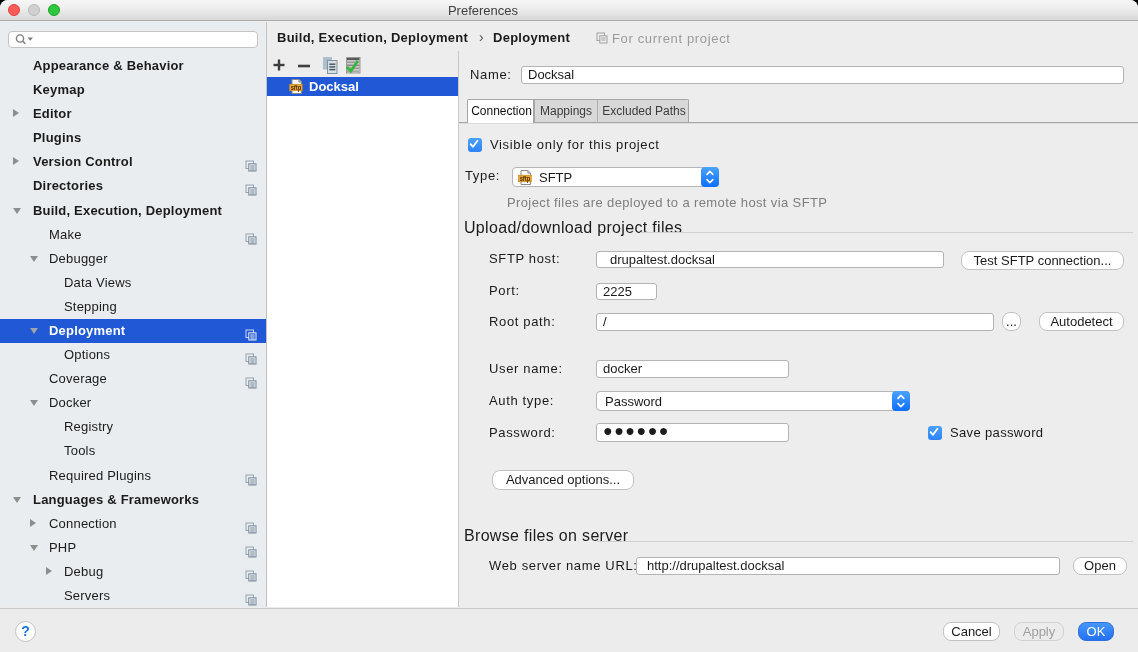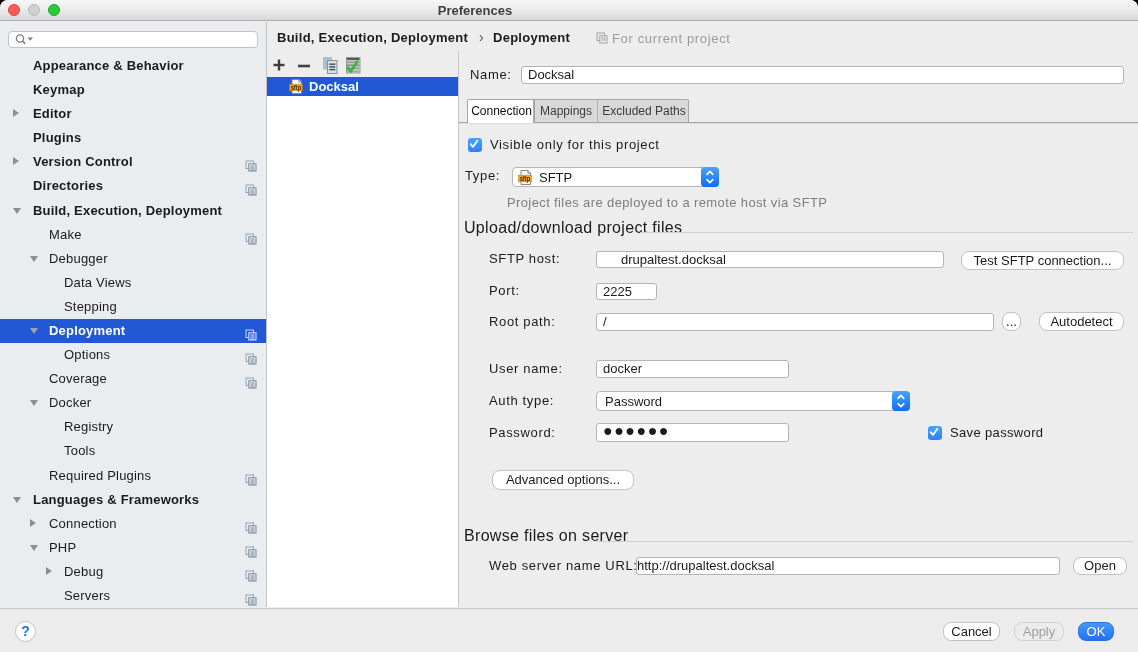--- a/index.html
+++ b/index.html
@@ -5,22 +5,22 @@
   * { margin:0; padding:0; box-sizing:border-box; }
   html,body { width:1138px; height:652px; background:#000; overflow:hidden; }
   body { font-family:"Liberation Sans", sans-serif; font-size:13px; color:#1b1b1b; }
   #win { position:absolute; left:0; top:0; width:1138px; height:652px;
          border-radius:8px 8px 0 0; overflow:hidden; background:#ededed; }
   .abs { position:absolute; }
   #titlebar { position:absolute; left:0; top:0; width:1138px; height:21px;
     background:linear-gradient(180deg,#f7f7f7 0%,#ececec 45%,#d8d8d8 100%);
     border-bottom:1px solid #acacac; }
   .light { position:absolute; top:4px; width:12px; height:12px; border-radius:50%; }
-  #title { position:absolute; top:3px; left:8px; width:934px; text-align:center;
-    font-size:13px; color:#404040;font-weight:bold; }
+  #title { position:absolute; top:3px; left:16px; width:934px; text-align:center;
+    font-size:13px; color:#404040; }
   #sidebar { position:absolute; left:0; top:22px; width:267px; height:585px;
     background:#e9edf0; border-right:1px solid #c2c2c2; }
   #search { position:absolute; left:8px; top:9px; width:250px; height:17px;
     background:#fff; border:1px solid #c3c3c3; border-radius:4px; }
   .trow { position:absolute; left:0; width:266px; height:24px; line-height:24px; }
   .trow.sel { background:#2158d6; color:#fff; }
   .tlabel { position:absolute; top:0; white-space:nowrap; letter-spacing:0.2px; }
   .bold { font-weight:bold; }
   .arrow-d { position:absolute; top:9px; width:0; height:0;
     border-left:4.5px solid transparent; border-right:4.5px solid transparent;
@@ -308,21 +308,21 @@
 <div class="stepper" style="height:20px">
 <svg width="18" height="20" viewBox="0 0 18 20">
 <path d="M6 7.4 L8.9 4.4 L11.8 7.4" fill="none" stroke="#fff" stroke-width="1.6" stroke-linecap="round" stroke-linejoin="round"></path>
 <path d="M6 12.6 L8.9 15.6 L11.8 12.6" fill="none" stroke="#fff" stroke-width="1.6" stroke-linecap="round" stroke-linejoin="round"></path>
 </svg></div>
     </div>
 <div class="lbl" style="left:507px;top:195px;color:#7e7e7e;letter-spacing:0.38px">Project files are deployed to a remote host via SFTP</div>
 <div class="seclbl" style="left:464px;top:220px;line-height:16px">Upload/download project files</div>
 <div class="secline" style="left:640px;top:232px;width:493px"></div>
 <div class="lbl" style="left:489px;top:251px;font-size:13px;color:#1b1b1b;font-weight:normal">SFTP host:</div>
-<div class="field" style="left:596px;top:251px;width:348px;height:17px;line-height:15px;padding-left:24px;font-size:13px">drupaltest.docksal</div>
+<div class="field" style="left:596px;top:251px;width:348px;height:17px;line-height:15px;padding-left:13px;font-size:13px">drupaltest.docksal</div>
 <div class="btn" style="left:961px;top:251px;width:163px;height:19px;line-height:17px;">Test SFTP connection...</div>
 <div class="lbl" style="left:489px;top:283px;font-size:13px;color:#1b1b1b;font-weight:normal">Port:</div>
 <div class="field" style="left:596px;top:283px;width:61px;height:17px;line-height:15px;padding-left:6px;font-size:13px">2225</div>
 <div class="lbl" style="left:489px;top:314px;font-size:13px;color:#1b1b1b;font-weight:normal">Root path:</div>
 <div class="field" style="left:596px;top:313px;width:398px;height:18px;line-height:16px;padding-left:6px;font-size:13px">/</div>
 <div class="btn" style="left:1002px;top:312px;width:19px;height:19px;line-height:17px;">...</div>
 <div class="btn" style="left:1039px;top:312px;width:85px;height:19px;line-height:17px;">Autodetect</div>
 <div class="lbl" style="left:489px;top:361px;font-size:13px;color:#1b1b1b;font-weight:normal">User name:</div>
 <div class="field" style="left:596px;top:360px;width:193px;height:18px;line-height:16px;padding-left:6px;font-size:13px">docker</div>
 <div class="lbl" style="left:489px;top:393px;font-size:13px;color:#1b1b1b;font-weight:normal">Auth type:</div>
@@ -337,21 +337,21 @@
 <div class="lbl" style="left:489px;top:425px;font-size:13px;color:#1b1b1b;font-weight:normal">Password:</div>
 <div class="field" style="left:596px;top:423px;width:193px;height:19px;line-height:17px;padding-left:6px;font-size:13px"><span style="font-size:16px;letter-spacing:1.5px;position:relative;top:-2px">●●●●●●</span></div>
 <div class="cb" style="left:928px;top:426px"><svg width="12" height="12" viewBox="0 0 12 12">
         <path d="M2.6 6.2 L5 8.8 L9.4 2.8" fill="none" stroke="#fff" stroke-width="1.8" stroke-linecap="round" stroke-linejoin="round"></path>
       </svg></div>
 <div class="lbl" style="left:950px;top:425px;letter-spacing:0.35px">Save password</div>
 <div class="btn" style="left:492px;top:470px;width:142px;height:20px;line-height:18px;">Advanced options...</div>
 <div class="seclbl" style="left:464px;top:528px;line-height:16px">Browse files on server</div>
 <div class="secline" style="left:597px;top:541px;width:536px"></div>
 <div class="lbl" style="left:489px;top:558px;font-size:13px;color:#1b1b1b;font-weight:normal">Web server name URL:</div>
-<div class="field" style="left:636px;top:557px;width:424px;height:18px;line-height:16px;padding-left:0;font-size:13px">http://drupaltest.docksal</div>
+<div class="field" style="left:636px;top:557px;width:424px;height:18px;line-height:16px;padding-left:10px;font-size:13px">http://drupaltest.docksal</div>
 <div class="btn" style="left:1073px;top:557px;width:54px;height:18px;line-height:16px;">Open</div>
 
   <div id="bottombar">
     <div class="btn" style="left:943px; top:13px; width:57px; height:19px; line-height:17px;">Cancel</div>
     <div class="btn" style="left:1014px; top:13px; width:50px; height:19px; line-height:17px; color:#9f9f9f; background:#ececec; border-color:#d2d2d2;">Apply</div>
     <div class="btn" style="left:1078px; top:13px; width:36px; height:19px; line-height:17px; color:#fff; background:linear-gradient(180deg,#4797fb,#2371f4); border-color:#2e6fe0;">OK</div>
     <div class="btn" style="left:15px; top:12px; width:21px; height:21px; border-radius:50%; color:#1b74e8; font-weight:bold; font-size:14px; line-height:19px;">?</div>
   </div>
 </div>
 

